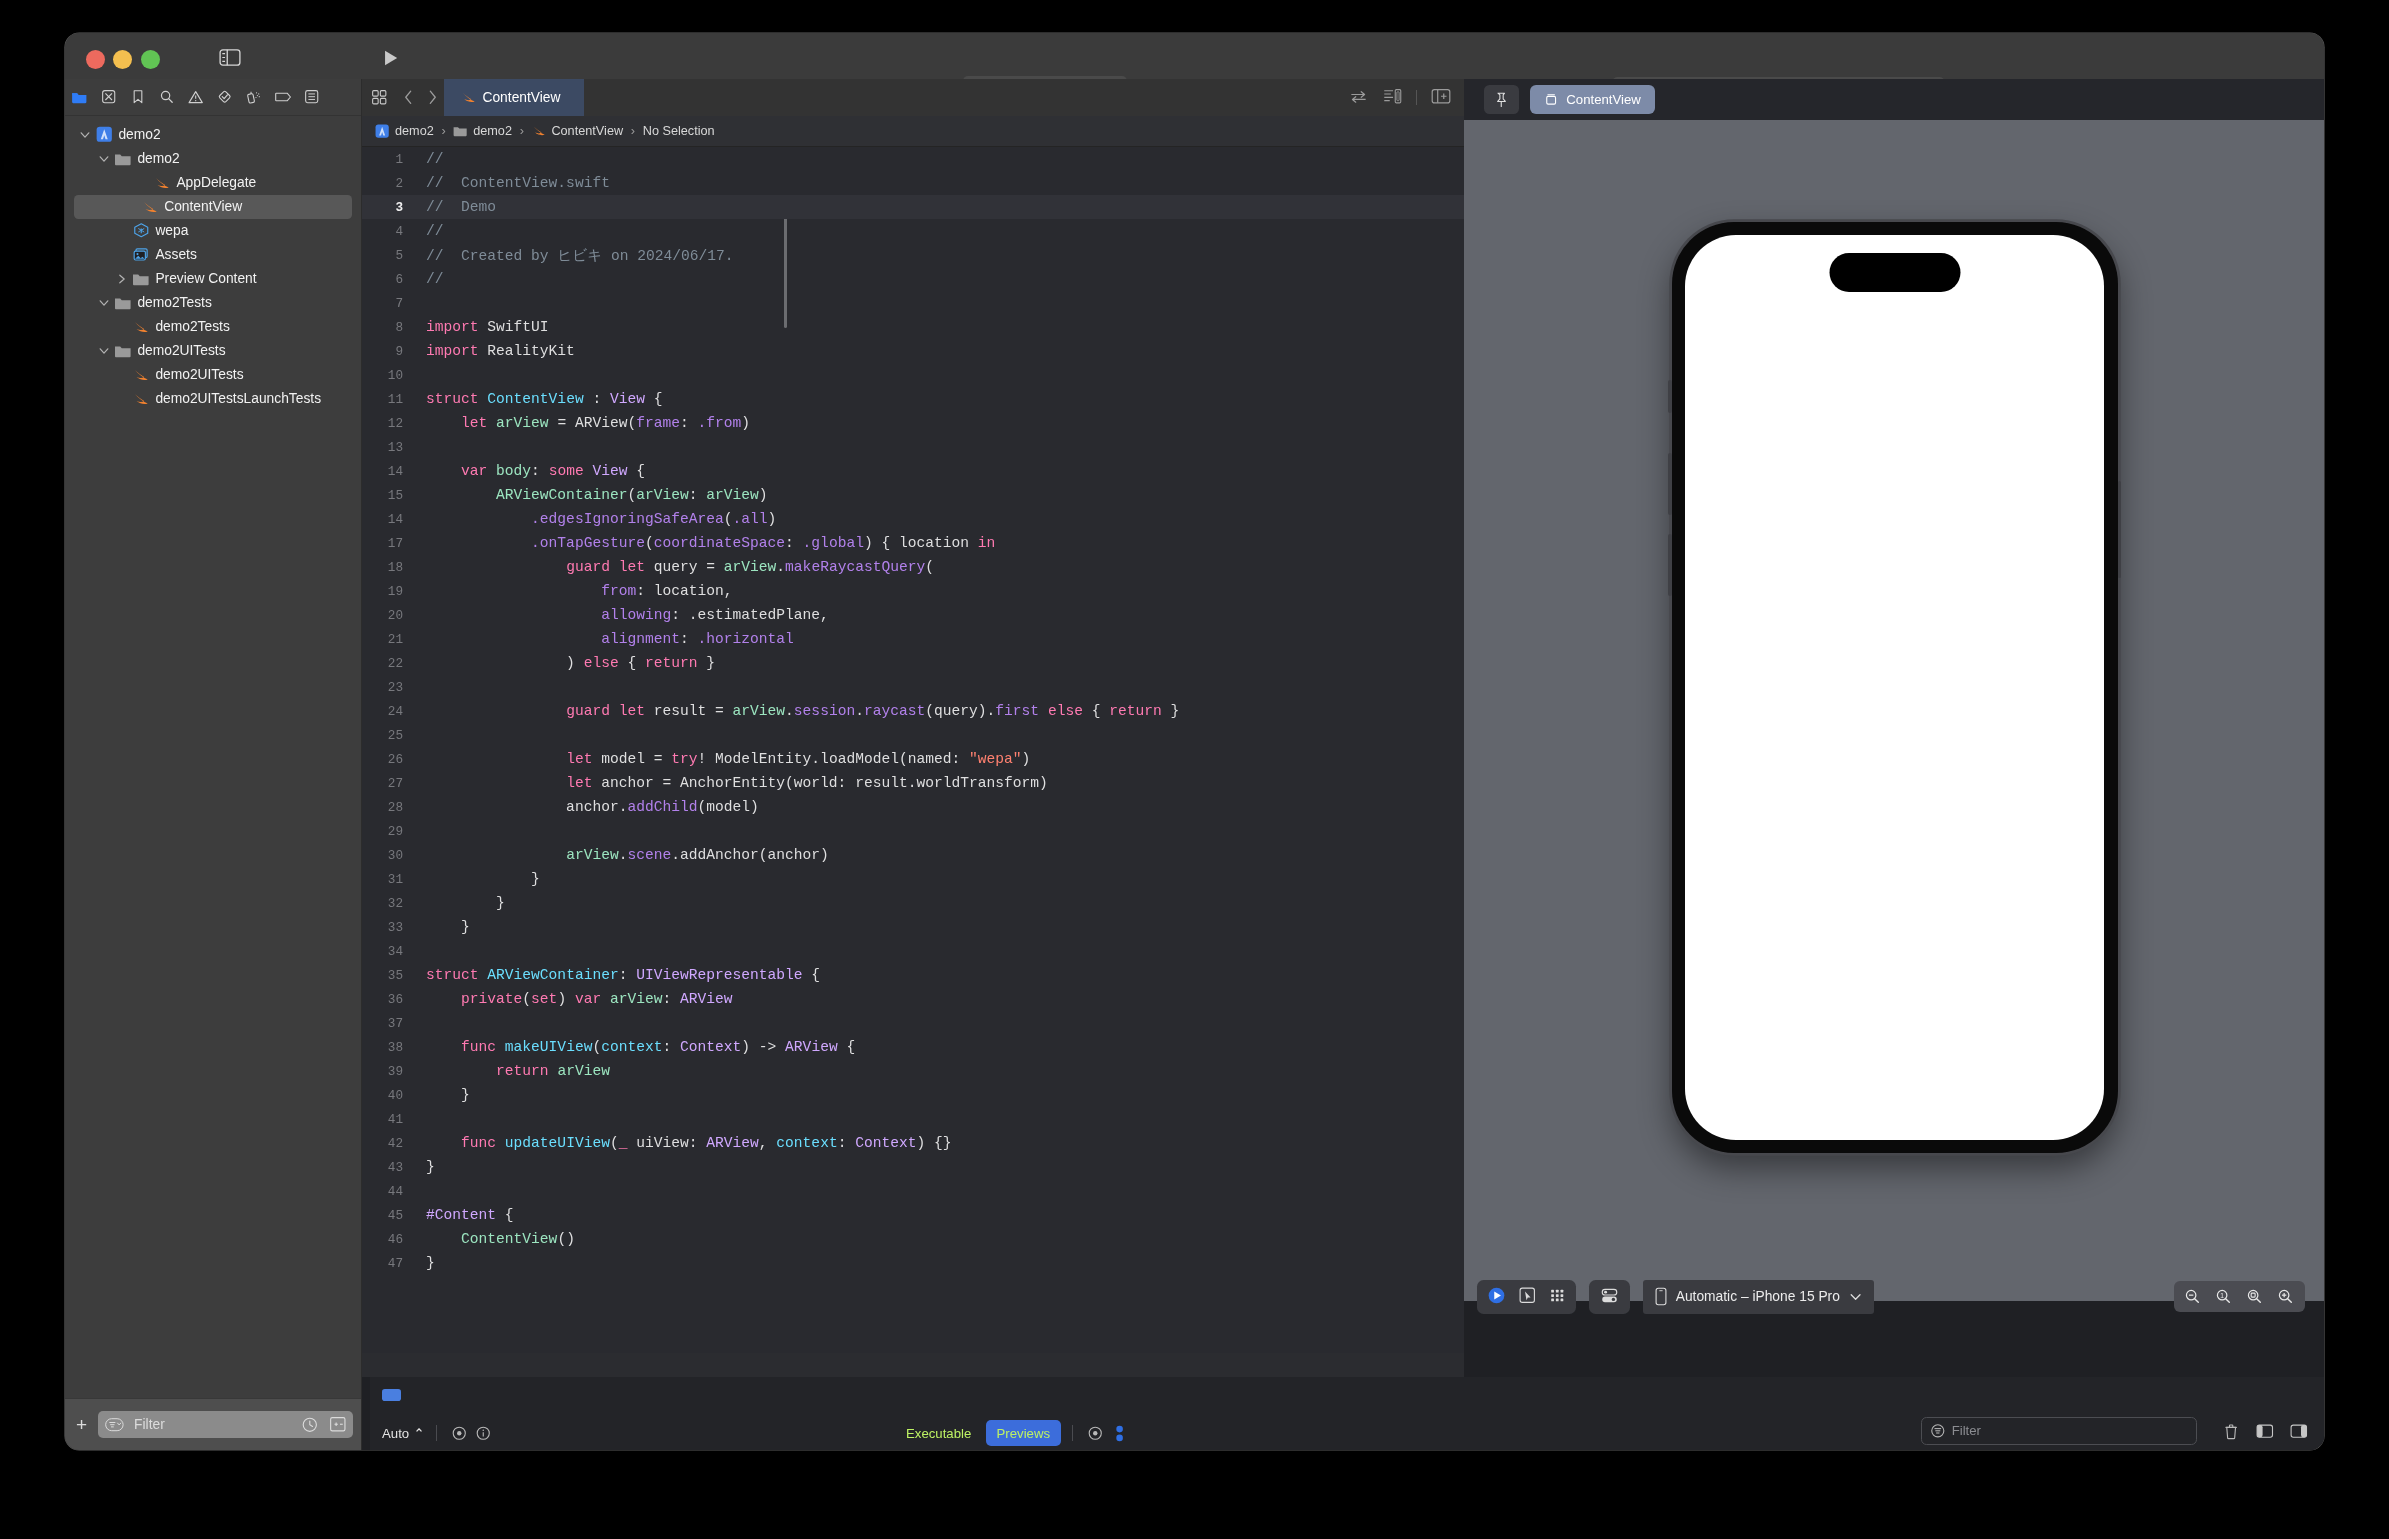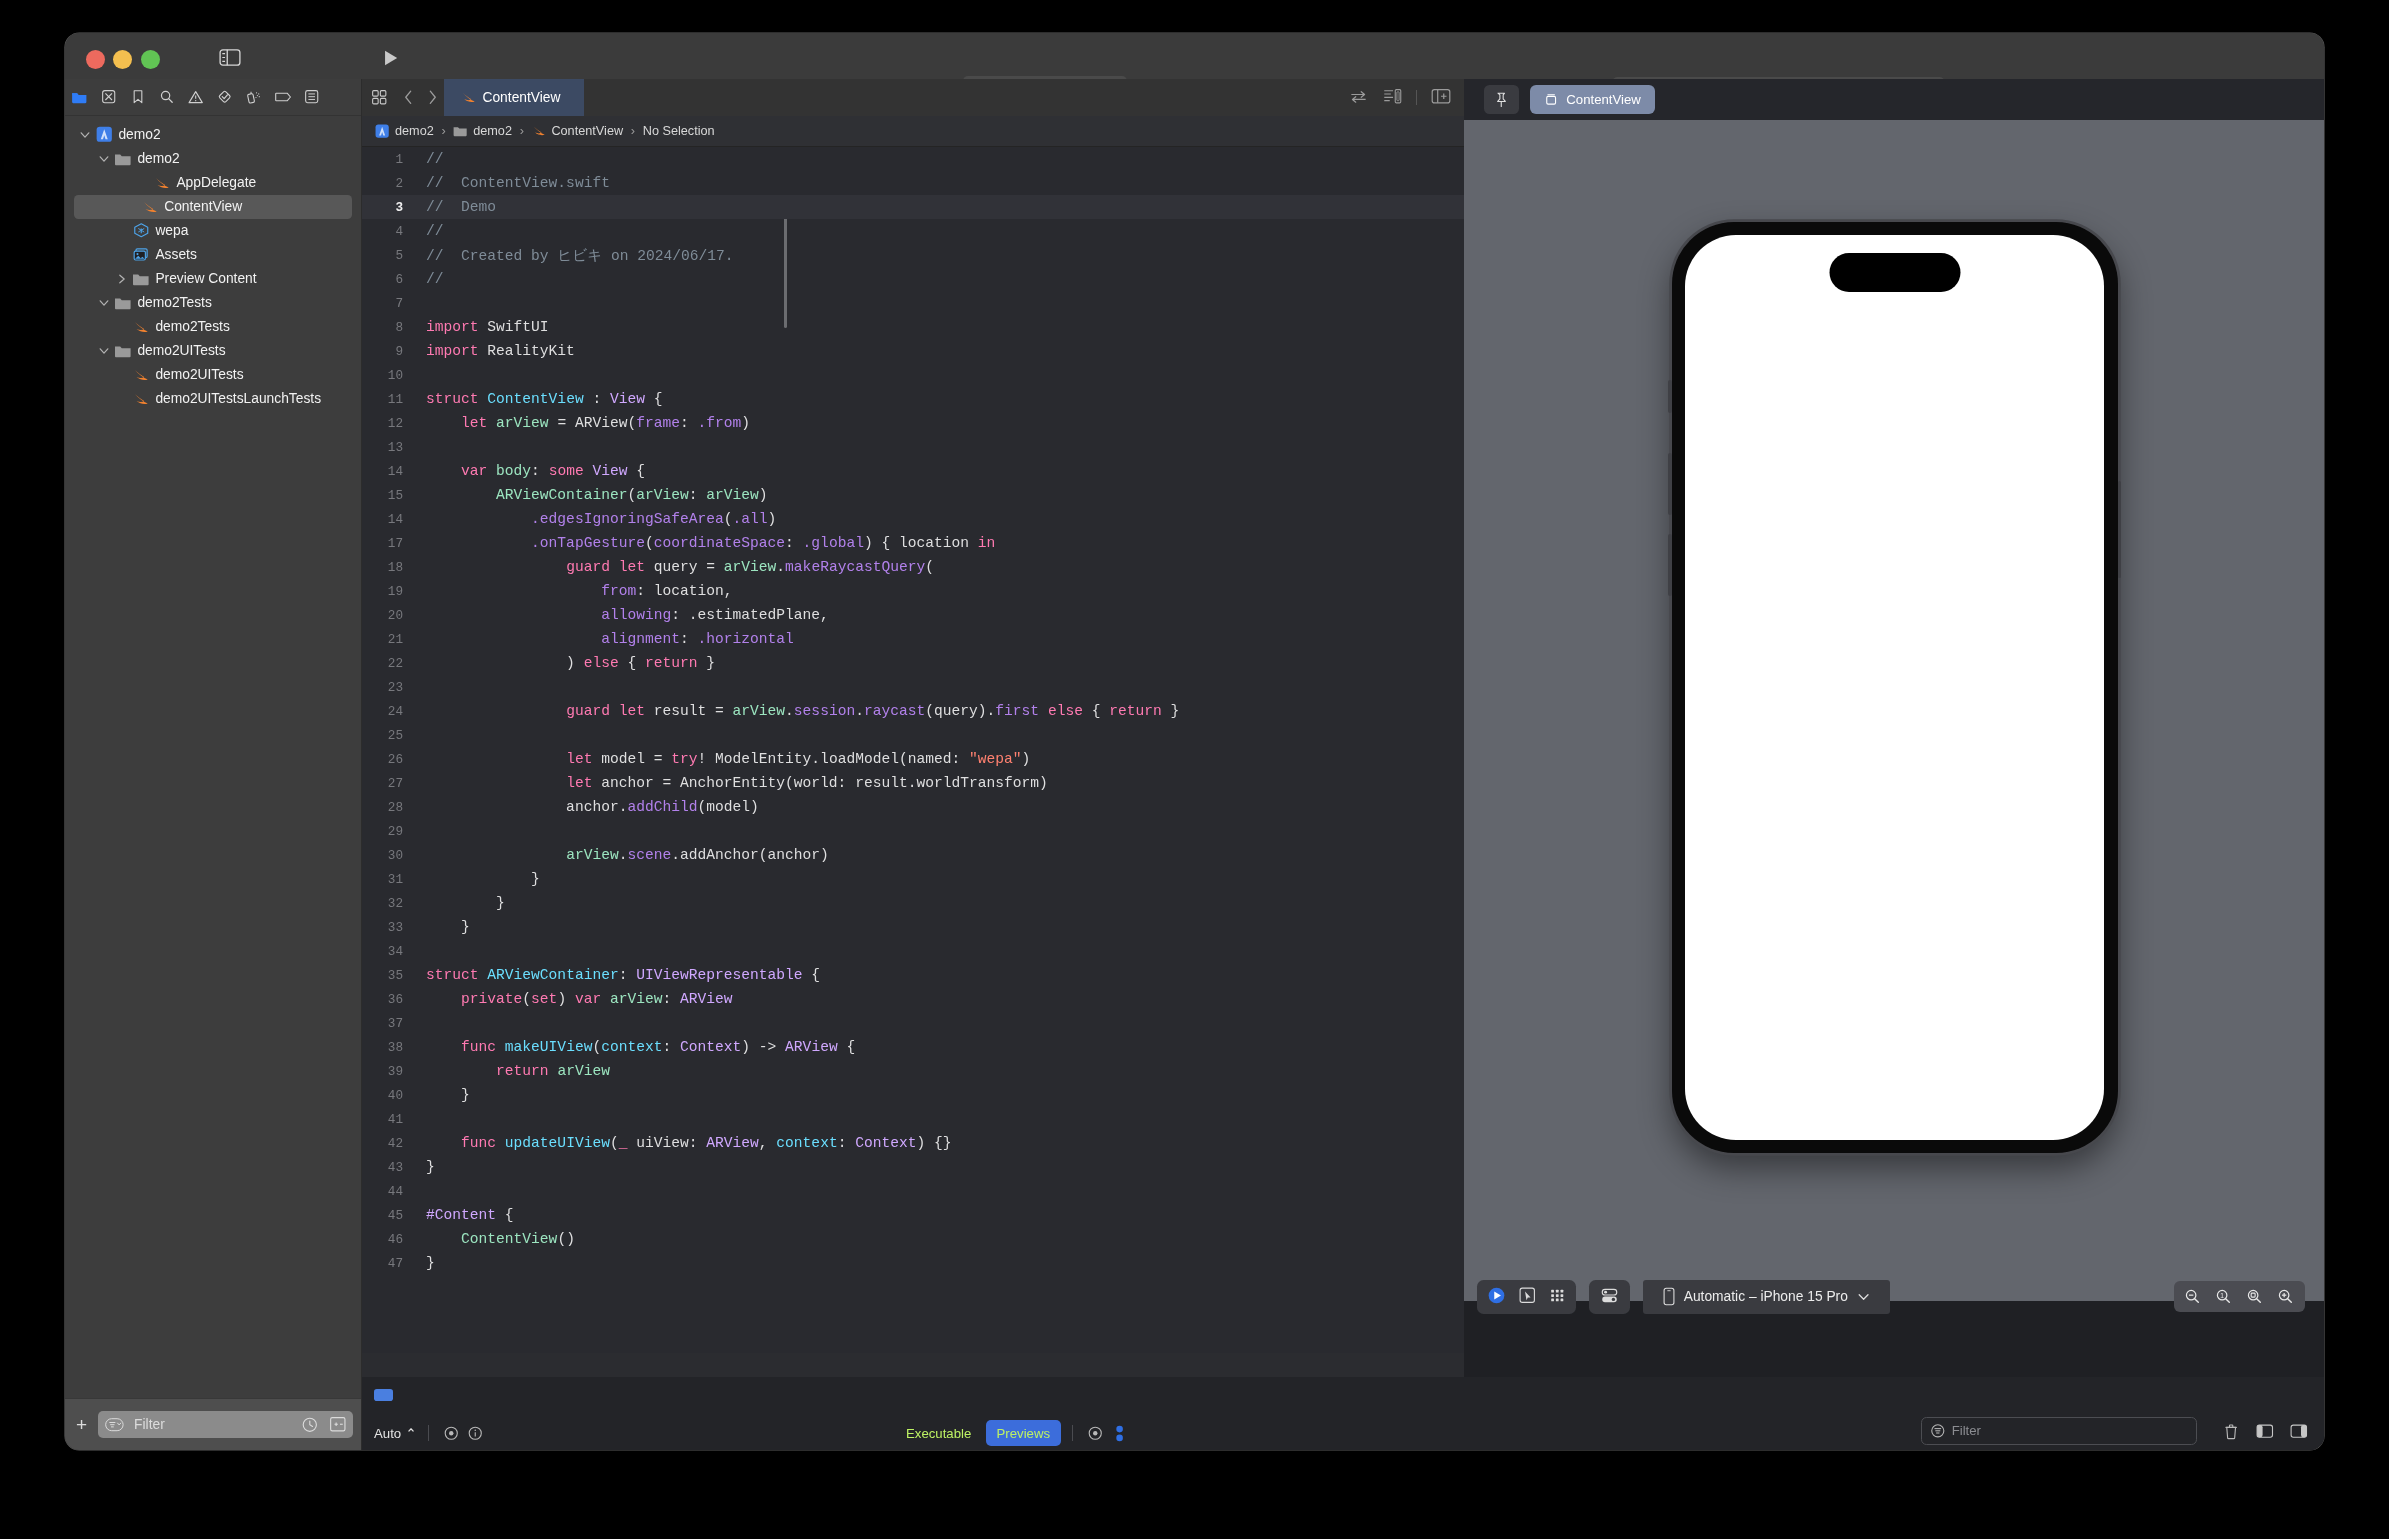--- a/index.html
+++ b/index.html
@@ -153,39 +153,39 @@
   #pv-bottom{
     position:absolute;left:0;bottom:117px;width:100%;height:73px;
     display:flex;align-items:center;
   }
   .pv-group{
     height:34px;background:#3a3b40;border-radius:6.6px;display:flex;align-items:center;
     padding:0 10px;gap:13.2px;margin-left:13.2px;
   }
   #pv-device-sel{
     height:34px;background:#3a3b40;border-radius:3px;display:flex;align-items:center;
-    gap:8.8px;padding:0 20px;margin-left:13.2px;cursor:pointer;
+    gap:8.8px;padding:0 12px;margin-left:13.2px;cursor:pointer;
   }
   #pv-device-sel span{color:#ececec;font-size:13.8px;}
   #pv-zoom{
     position:absolute;right:20px;height:31px;background:#4b4c52;border-radius:6px;
     display:flex;align-items:center;gap:3.3px;padding:0 5.5px;
   }
   .zbtn{width:27.6px;height:25px;display:flex;align-items:center;justify-content:center;cursor:pointer;}
   #pv-status{
     position:absolute;left:0;bottom:73px;width:100%;height:24px;background:#2b2c30;
     display:flex;align-items:center;justify-content:flex-end;padding-right:16.5px;gap:11px;box-sizing:border-box;
   }
   #pv-status .lc{color:#c6c6c6;font-size:12.7px;}
   #pv-status .div{width:0.6px;height:13.2px;background:#555;}
 
   
   #debug{position:absolute;left:297px;bottom:0;width:1962px;height:73px;background:#1f2024;}
   #dbg-left{
-    position:absolute;left:0;top:0;width:521px;height:73px;background:#232428;
+    position:absolute;left:8px;top:0;width:521px;height:73px;background:#232428;
     border-right:0.6px solid #141519;
   }
   #dbg-right{position:absolute;left:521px;top:0;right:0;height:73px;background:#232428;}
   .dbg-bar{position:absolute;bottom:0;left:0;width:100%;height:34px;display:flex;align-items:center;}
   #dbg-auto{color:#e4e4e4;font-size:13.2px;margin-left:12px;cursor:pointer;}
   .dbg-div{width:0.6px;height:16.5px;background:#4a4b50;margin:0 11px;}
   .dbg-icon{width:24px;height:22px;display:flex;align-items:center;justify-content:center;cursor:pointer;}
   #dbg-filter{
     position:absolute;left:551px;bottom:5.5px;width:165px;height:27.6px;
     border:0.6px solid #4c4d52;border-radius:5.5px;display:flex;align-items:center;

